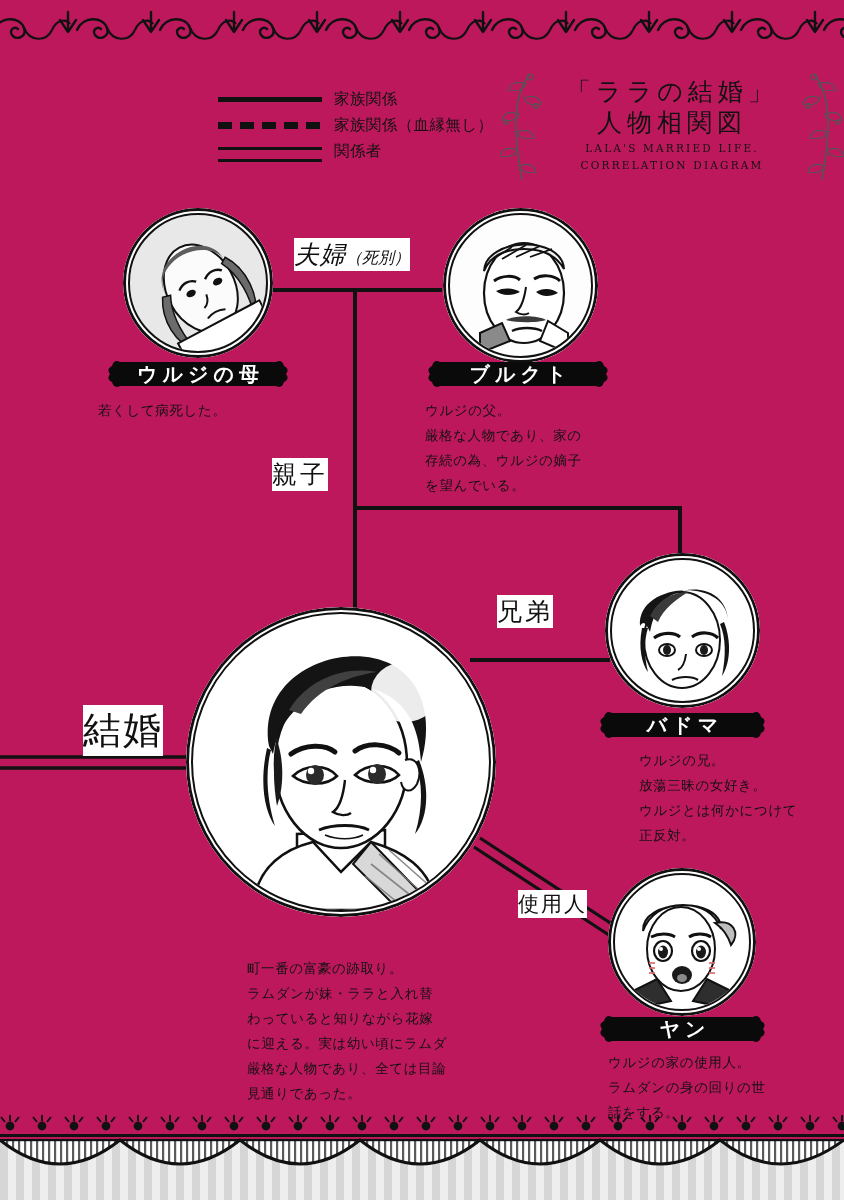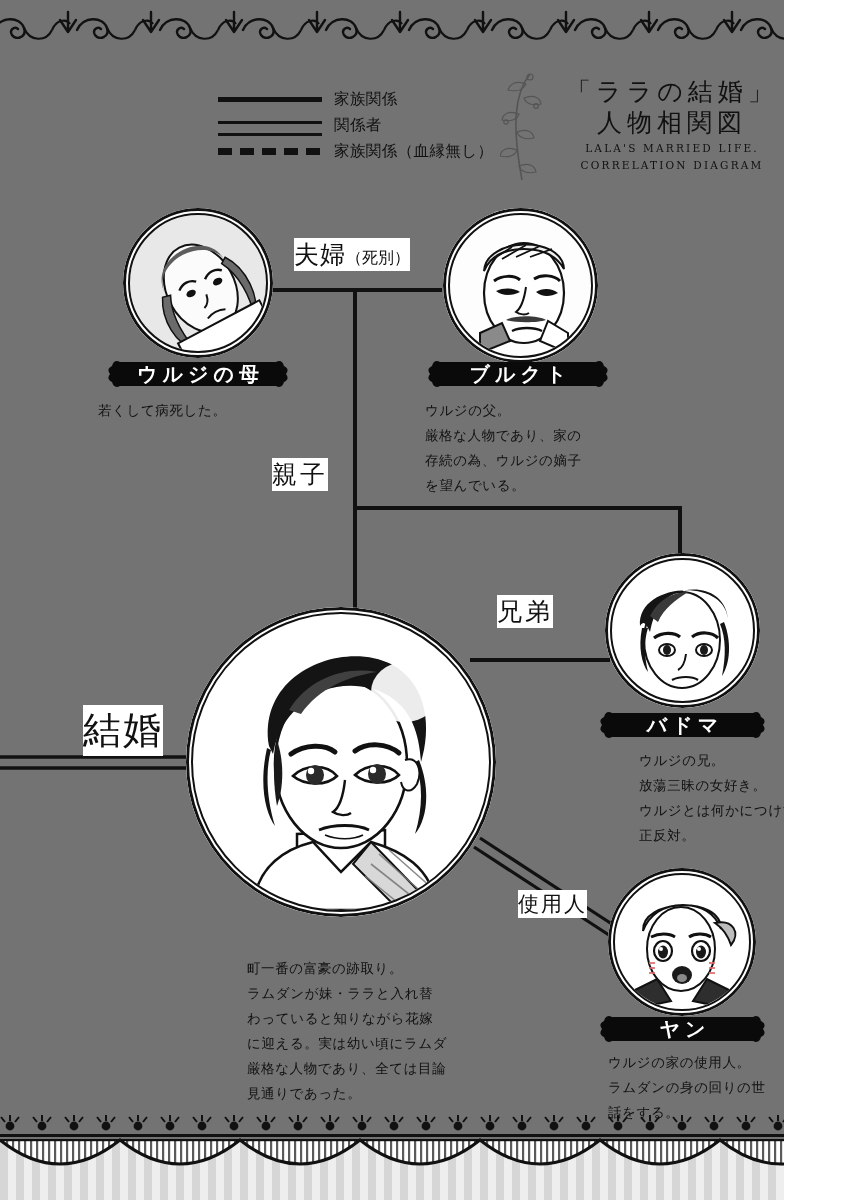--- a/index.html
+++ b/index.html
@@ -3,23 +3,23 @@
 <meta charset="utf-8">
 <title>Correlation Diagram</title>
 <style>
   html,body{margin:0;padding:0;background:#fff;}
   body{
     font-family:"DejaVu Sans","Liberation Sans",sans-serif;
     color:#111;
   }
   #page{
     position:relative;
-    width:784px;height:1200px;
+    width:844px;height:1200px;
     overflow:hidden;
-    background:#737373;
+    background:#be185d;
   }
 
   
   .orn-top{
     position:absolute;left:0;top:0;width:844px;height:62px;
   }
   .orn-bottom{
     position:absolute;left:0;bottom:0;width:844px;height:86px;
   }
 
@@ -65,21 +65,21 @@
   }
   .vine{position:absolute;top:-4px;width:44px;height:112px;}
   .vine-l{left:-22px;}
   .vine-r{right:-22px;}
 
   
   .lines{position:absolute;left:0;top:0;width:844px;height:1200px;}
 
   
   .rel{position:absolute;white-space:nowrap;background:#fff;}
-  .rel-fuufu{left:294px;top:238px;font-size:25px;letter-spacing:1px;}
+  .rel-fuufu{left:294px;top:238px;font-size:25px;letter-spacing:1px;font-style:italic;}
   .rel-fuufu .sub{font-size:16px;letter-spacing:0;}
   .rel-oyako{left:272px;top:458px;font-size:25px;letter-spacing:3px;}
   .rel-kyoudai{left:497px;top:595px;font-size:25px;letter-spacing:3px;}
   .rel-kekkon{left:83px;top:705px;font-size:38px;letter-spacing:2px;}
   .rel-shiyounin{left:518px;top:890px;font-size:21px;letter-spacing:2px;}
 
   
   .portrait{position:absolute;border-radius:50%;overflow:hidden;background:#fff;}
   .ring{
     position:absolute;inset:0;border-radius:50%;
@@ -205,29 +205,29 @@
 
   <div class="legend">
     <div class="legend-row">
       <span class="legend-swatch">
         <span class="sw-solid"></span>
       </span>
       <span class="legend-label">家族関係</span>
     </div>
     <div class="legend-row">
       <span class="legend-swatch">
+        <span class="sw-dashed"></span>
+      </span>
+      <span class="legend-label">家族関係（血縁無し）</span>
+    </div>
+    <div class="legend-row">
+      <span class="legend-swatch">
         <span class="sw-double"></span>
       </span>
       <span class="legend-label">関係者</span>
-    </div>
-    <div class="legend-row">
-      <span class="legend-swatch">
-        <span class="sw-dashed"></span>
-      </span>
-      <span class="legend-label">家族関係（血縁無し）</span>
     </div>
   </div>
 
   <div class="titleblock">
     <svg class="vine vine-l" viewBox="0 0 44 112">
       <path d="M30,2 C14,22 12,54 22,108" fill="none" stroke="#555" stroke-width="1.6"></path>
       <g fill="none" stroke="#555" stroke-width="1.2">
         <path d="M26,12 C16,8 10,12 8,18 C16,20 23,18 26,12 Z"></path>
         <path d="M24,26 C34,22 40,26 41,32 C33,34 26,32 24,26 Z"></path>
         <path d="M19,42 C9,38 3,42 2,48 C10,50 17,48 19,42 Z"></path>

